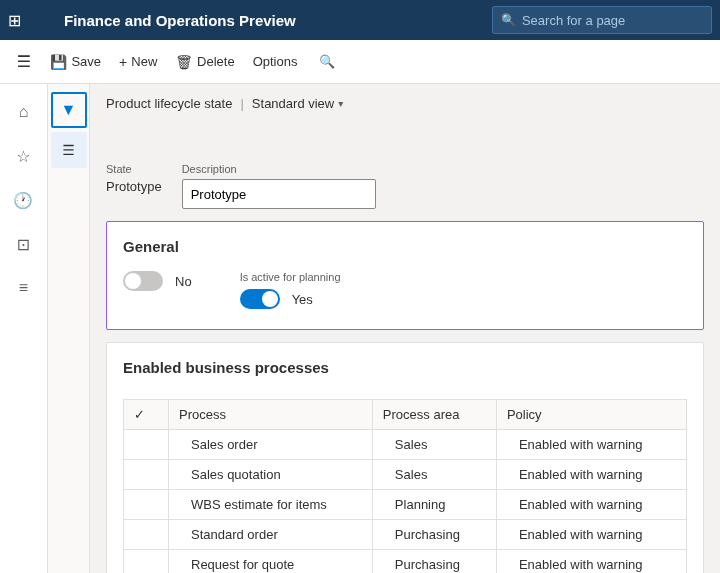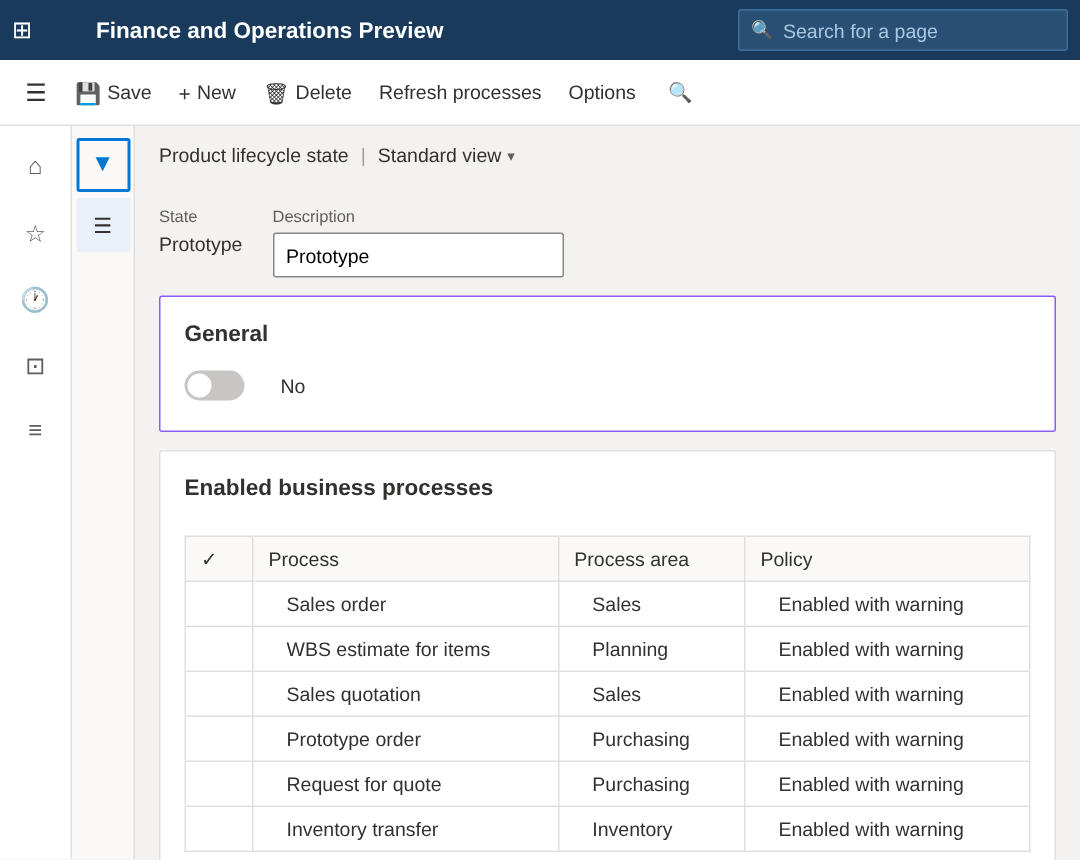--- a/index.html
+++ b/index.html
@@ -154,21 +154,21 @@
       overflow-y: auto;
       background: #f3f2f1;
       padding: 12px 16px;
     }
 
     
     .breadcrumb {
       display: flex;
       align-items: center;
       gap: 8px;
-      margin-bottom: 4px;
+      margin-bottom: 28px;
       font-size: 13px;
       color: #323130;
     }
     .breadcrumb-separator { color: #a19f9d; }
     .breadcrumb-view {
       display: flex;
       align-items: center;
       gap: 4px;
       cursor: pointer;
     }
@@ -231,21 +231,21 @@
       flex-direction: column;
       gap: 6px;
     }
     .toggle-label {
       font-size: 11px;
       color: #605e5c;
     }
     .toggle-control {
       display: flex;
       align-items: center;
-      gap: 24px;
+      gap: 12px;
     }
     .toggle-switch {
       width: 40px;
       height: 20px;
       border-radius: 10px;
       position: relative;
       cursor: pointer;
     }
     .toggle-switch.off { background: #c8c6c4; }
     .toggle-switch.on { background: #0078d4; }
@@ -329,23 +329,20 @@
     <span>Save</span>
   </button>
   <button class="cmd-btn">
     <span class="icon">+</span>
     <span>New</span>
   </button>
   <button class="cmd-btn">
     <span class="icon">🗑</span>
     <span>Delete</span>
   </button>
-  <button class="cmd-btn">
-    <span>Refresh processes</span>
-  </button>
   <button class="cmd-btn options">
     <span>Options</span>
   </button>
   <button class="cmd-btn search-btn">
     <span>🔍</span>
   </button>
 </div>
 
 <div class="main-layout">
 
@@ -400,20 +397,29 @@
 
     <div class="section-card">
       <div class="section-title">General</div>
       <div class="toggle-row">
         <div class="toggle-group">
           <div class="toggle-control">
             <div class="toggle-switch off">
               <div class="toggle-thumb"></div>
             </div>
             <span class="toggle-text">No</span>
+          </div>
+        </div>
+        <div class="toggle-group">
+          <span class="toggle-label">Is active for planning</span>
+          <div class="toggle-control">
+            <div class="toggle-switch on">
+              <div class="toggle-thumb"></div>
+            </div>
+            <span class="toggle-text">Yes</span>
           </div>
         </div>
       </div>
     </div>
 
     <div class="bp-section">
       <div class="bp-title">Enabled business processes</div>
       <table class="bp-table">
         <thead>
           <tr>
@@ -425,33 +431,33 @@
         </thead>
         <tbody id="bp-tbody">
         <tr>
     <td class="check-col"></td>
     <td>Sales order</td>
     <td>Sales</td>
     <td>Enabled with warning</td>
   </tr>
             <tr>
     <td class="check-col"></td>
+    <td>Sales quotation</td>
+    <td>Sales</td>
+    <td>Enabled with warning</td>
+  </tr>
+            <tr>
+    <td class="check-col"></td>
     <td>WBS estimate for items</td>
     <td>Planning</td>
     <td>Enabled with warning</td>
   </tr>
             <tr>
     <td class="check-col"></td>
-    <td>Sales quotation</td>
-    <td>Sales</td>
-    <td>Enabled with warning</td>
-  </tr>
-            <tr>
-    <td class="check-col"></td>
-    <td>Prototype order</td>
+    <td>Standard order</td>
     <td>Purchasing</td>
     <td>Enabled with warning</td>
   </tr>
             <tr>
     <td class="check-col"></td>
     <td>Request for quote</td>
     <td>Purchasing</td>
     <td>Enabled with warning</td>
   </tr>
             <tr>

